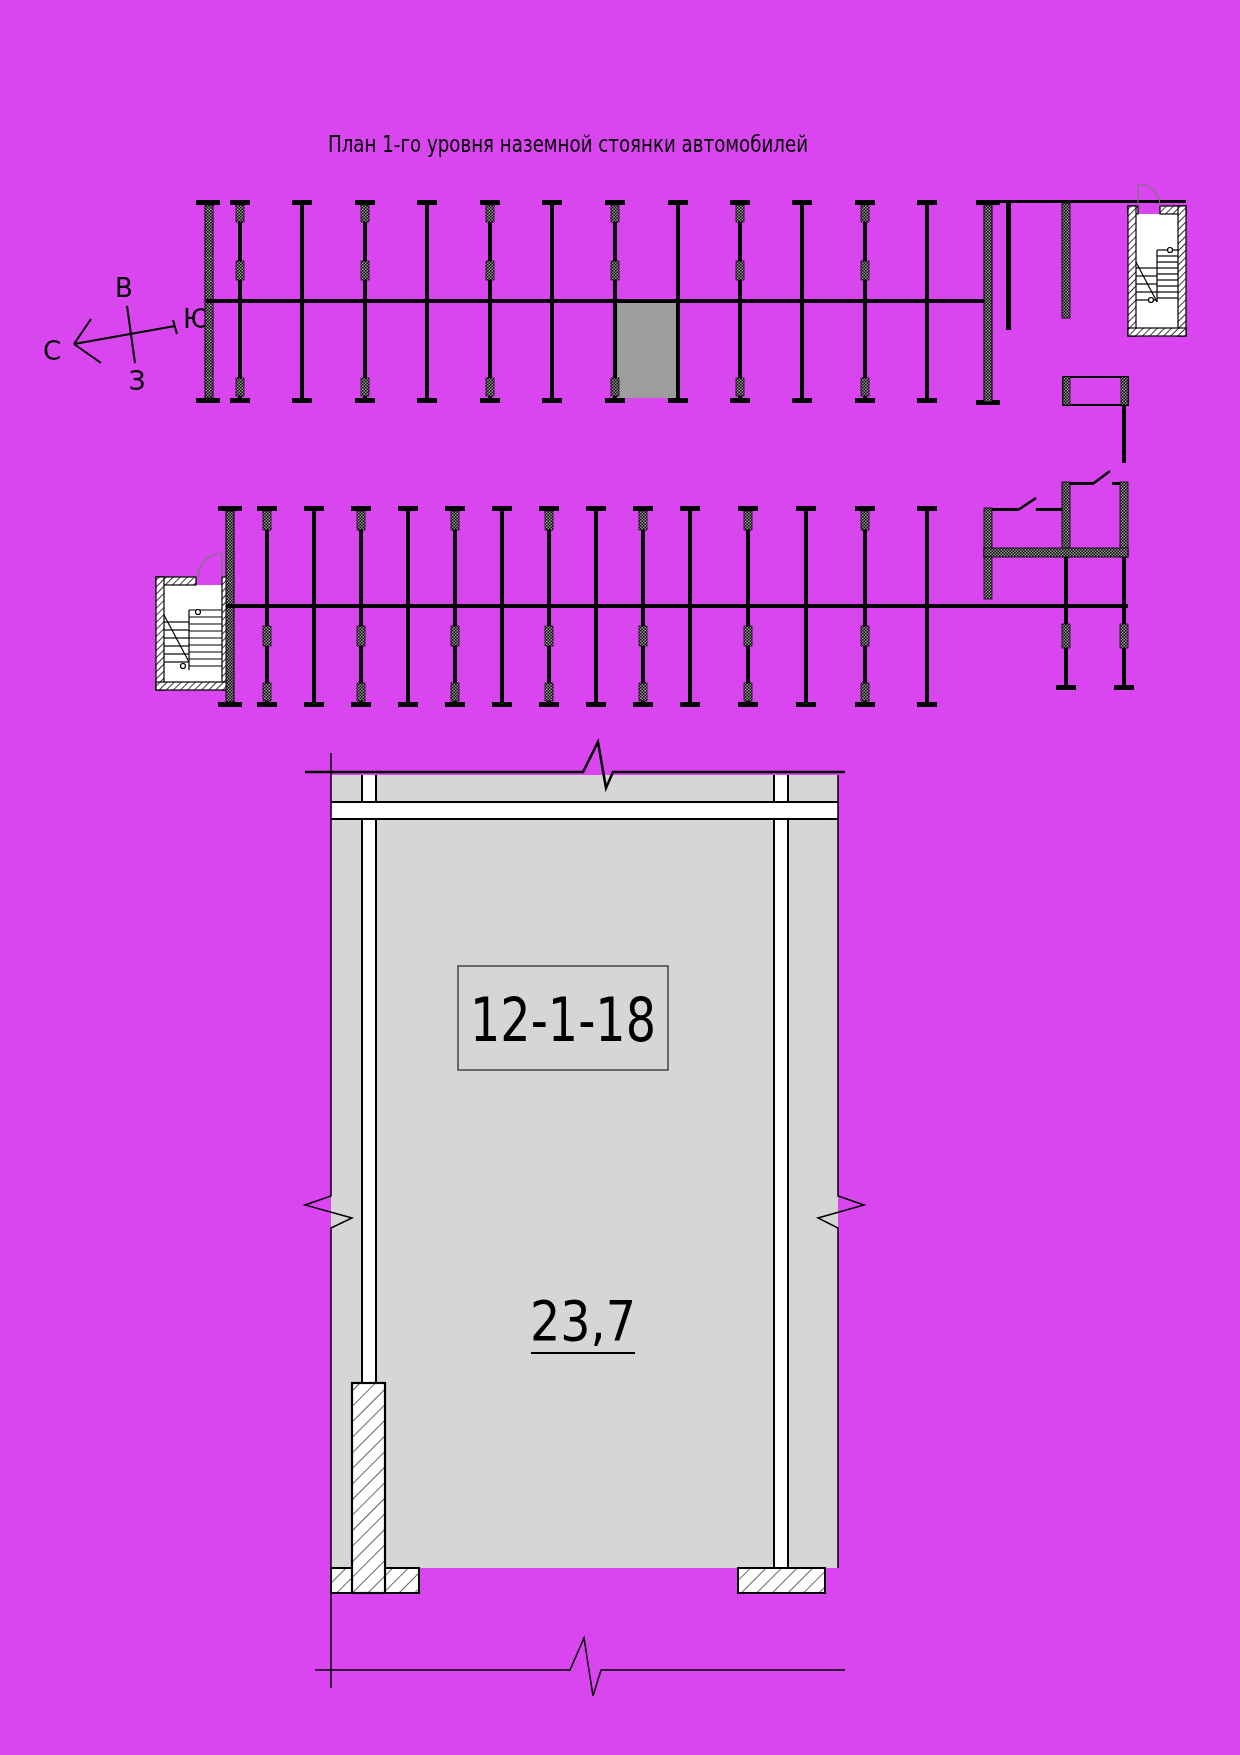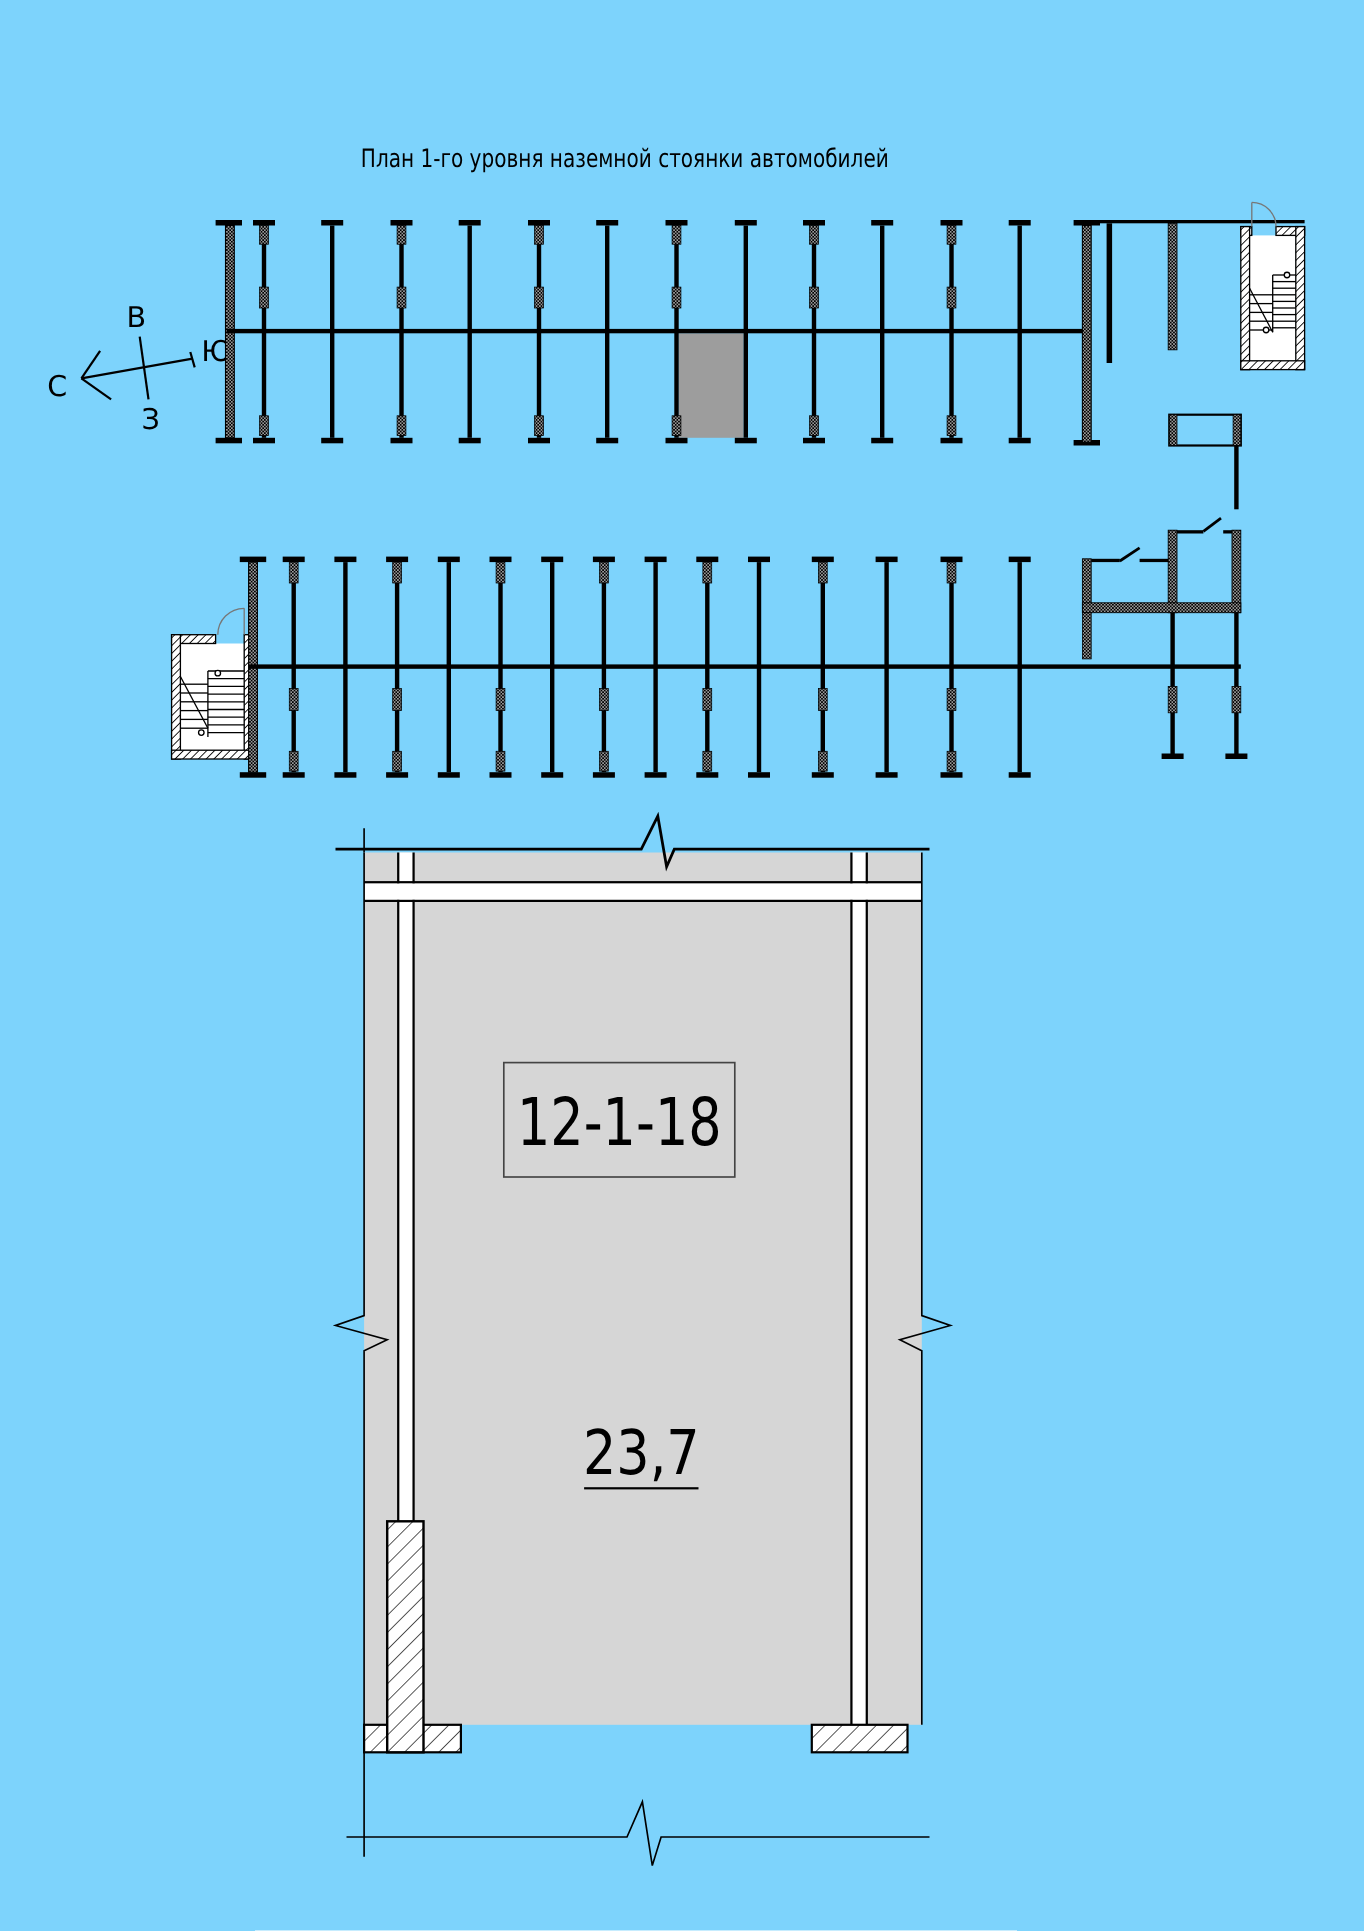--- a/index.html
+++ b/index.html
@@ -1,16 +1,16 @@
 <!DOCTYPE html>
 <html><head>
 <meta charset="utf-8">
 <style>
   html,body{margin:0;padding:0;background:#ffffff;}
-  .page{width:1240px;height:1755px;position:relative;background:#7dd3fc;overflow:hidden;}
+  .page{width:1240px;height:1755px;position:relative;background:#d946ef;overflow:hidden;}
   svg{display:block;}
   text{font-family:"DejaVu Sans","Liberation Sans",sans-serif;fill:#000;}
   .title-text{font-size:23px;}
   .compass-text{font-size:26px;}
   .space-id-text{font-size:60px;}
   .area-text{font-size:56px;}
 </style>
 </head>
 <body>
 

